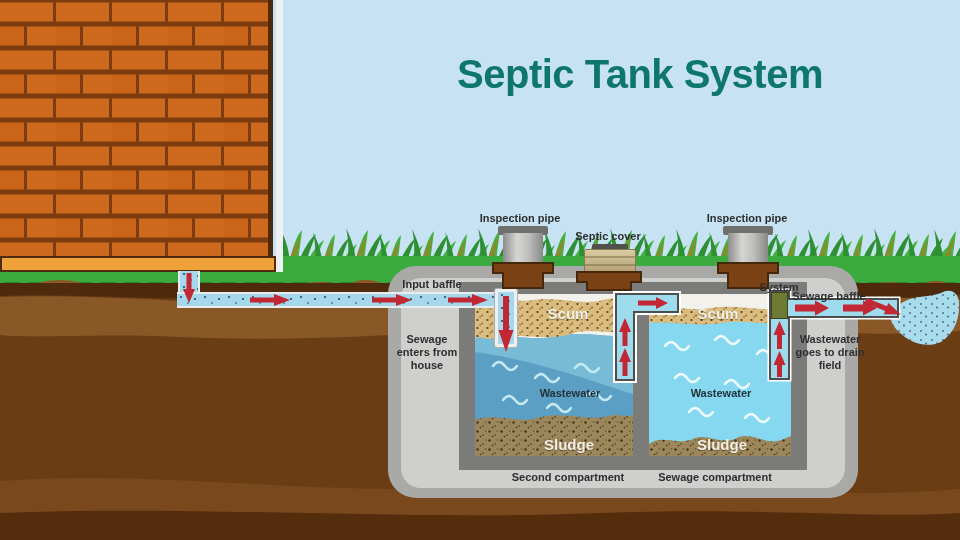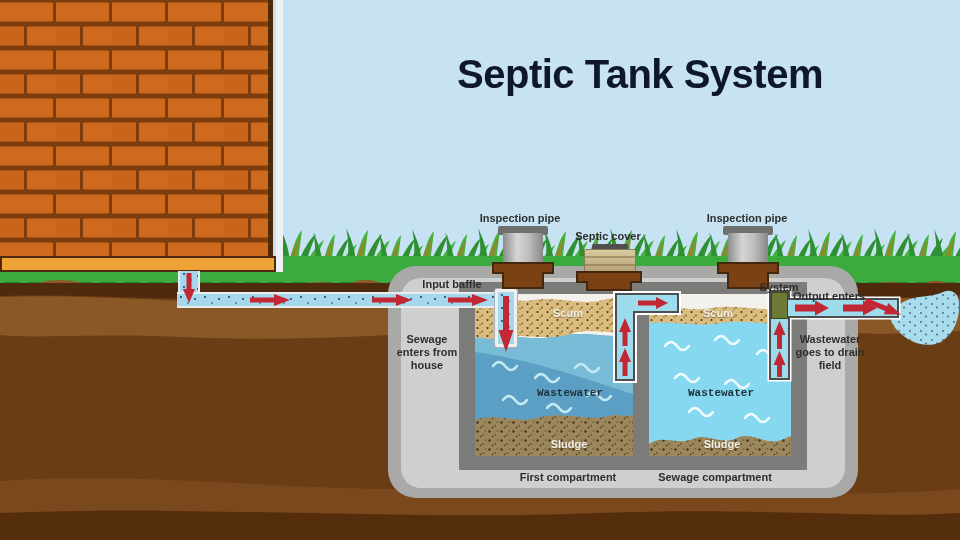--- a/index.html
+++ b/index.html
@@ -47,24 +47,24 @@
   .br-flange{width:62px;height:12px;background:#7A4115;border:2px solid #45280B;}
   .br-body{width:42px;height:17px;background:#7A4115;border:2px solid #45280B;border-top:none;}
   .mh-cap{left:592px;top:244px;width:36px;height:8px;background:#4F4F4D;border-radius:2px;}
   .mh-body{left:584px;top:249px;width:52px;height:24px;
     background:repeating-linear-gradient(180deg,transparent 0 6px,rgba(90,75,40,.35) 6px 8px),
                linear-gradient(180deg,#D9CBA2,#B5A176);
     border:1px solid #8A7A52;border-radius:2px;}
 
   
   .lbl{font:700 11px/13px "Liberation Sans",sans-serif;color:#2E2E2E;text-align:center;}
-  .lbl.light{color:#F2EFE7;font-size:11px;text-shadow:0 1px 1px rgba(60,40,10,.45);}
-  .lbl.waterlbl{color:#22333C;font-family:Liberation Mono, monospace;}
+  .lbl.light{color:#F2EFE7;font-size:15px;text-shadow:0 1px 1px rgba(60,40,10,.45);}
+  .lbl.waterlbl{color:#22333C;}
   .title{left:400px;top:52px;width:480px;text-align:center;
-         font:700 40px/44px "Liberation Sans",sans-serif;color:#0f172a;letter-spacing:-.5px;}
+         font:700 40px/44px "Liberation Sans",sans-serif;color:#0f766e;letter-spacing:-.5px;}
 </style>
 </head>
 <body>
 
 <div id="stage">
 
   <svg width="0" height="0" style="position:absolute">
     <defs>
       <pattern id="scumTex" width="10" height="8" patternUnits="userSpaceOnUse">
         <rect width="10" height="8" fill="#D9BC7E"></rect>
@@ -258,32 +258,32 @@
   <div class="ip-cyl" style="left:728px;top:233px"></div>
   <div class="br-flange" style="left:717px;top:262px"></div>
   <div class="br-body" style="left:727px;top:272px"></div>
 
   <div class="title">Septic Tank System</div>
 
   <div class="lbl" style="left:455px;top:212px;width:130px">Inspection pipe</div>
   <div class="lbl" style="left:543px;top:230px;width:130px">Septic cover</div>
   <div class="lbl" style="left:682px;top:212px;width:130px">Inspection pipe</div>
 
-  <div class="lbl" style="left:397px;top:278px;width:110px">Input baffle</div>
+  <div class="lbl" style="left:377px;top:278px;width:110px">Input baffle</div>
   <div class="lbl" style="left:749px;top:281px;width:60px">System</div>
-  <div class="lbl" style="left:770px;top:290px;width:118px">Output enters</div>
+  <div class="lbl" style="left:770px;top:290px;width:118px">Sewage baffle</div>
 
   <div class="lbl" style="left:792px;top:333px;width:76px">Wastewater goes to drain field</div>
   <div class="lbl" style="left:390px;top:333px;width:74px">Sewage enters from house</div>
 
   <div class="lbl light" style="left:538px;top:307px;width:60px">Scum</div>
   <div class="lbl light" style="left:688px;top:307px;width:60px">Scum</div>
 
   <div class="lbl waterlbl" style="left:520px;top:387px;width:100px">Wastewater</div>
   <div class="lbl waterlbl" style="left:671px;top:387px;width:100px">Wastewater</div>
 
   <div class="lbl light" style="left:519px;top:438px;width:100px">Sludge</div>
   <div class="lbl light" style="left:672px;top:438px;width:100px">Sludge</div>
 
-  <div class="lbl" style="left:498px;top:471px;width:140px">First compartment</div>
+  <div class="lbl" style="left:498px;top:471px;width:140px">Second compartment</div>
   <div class="lbl" style="left:645px;top:471px;width:140px">Sewage compartment</div>
 
 </div>
 
 </body></html>

